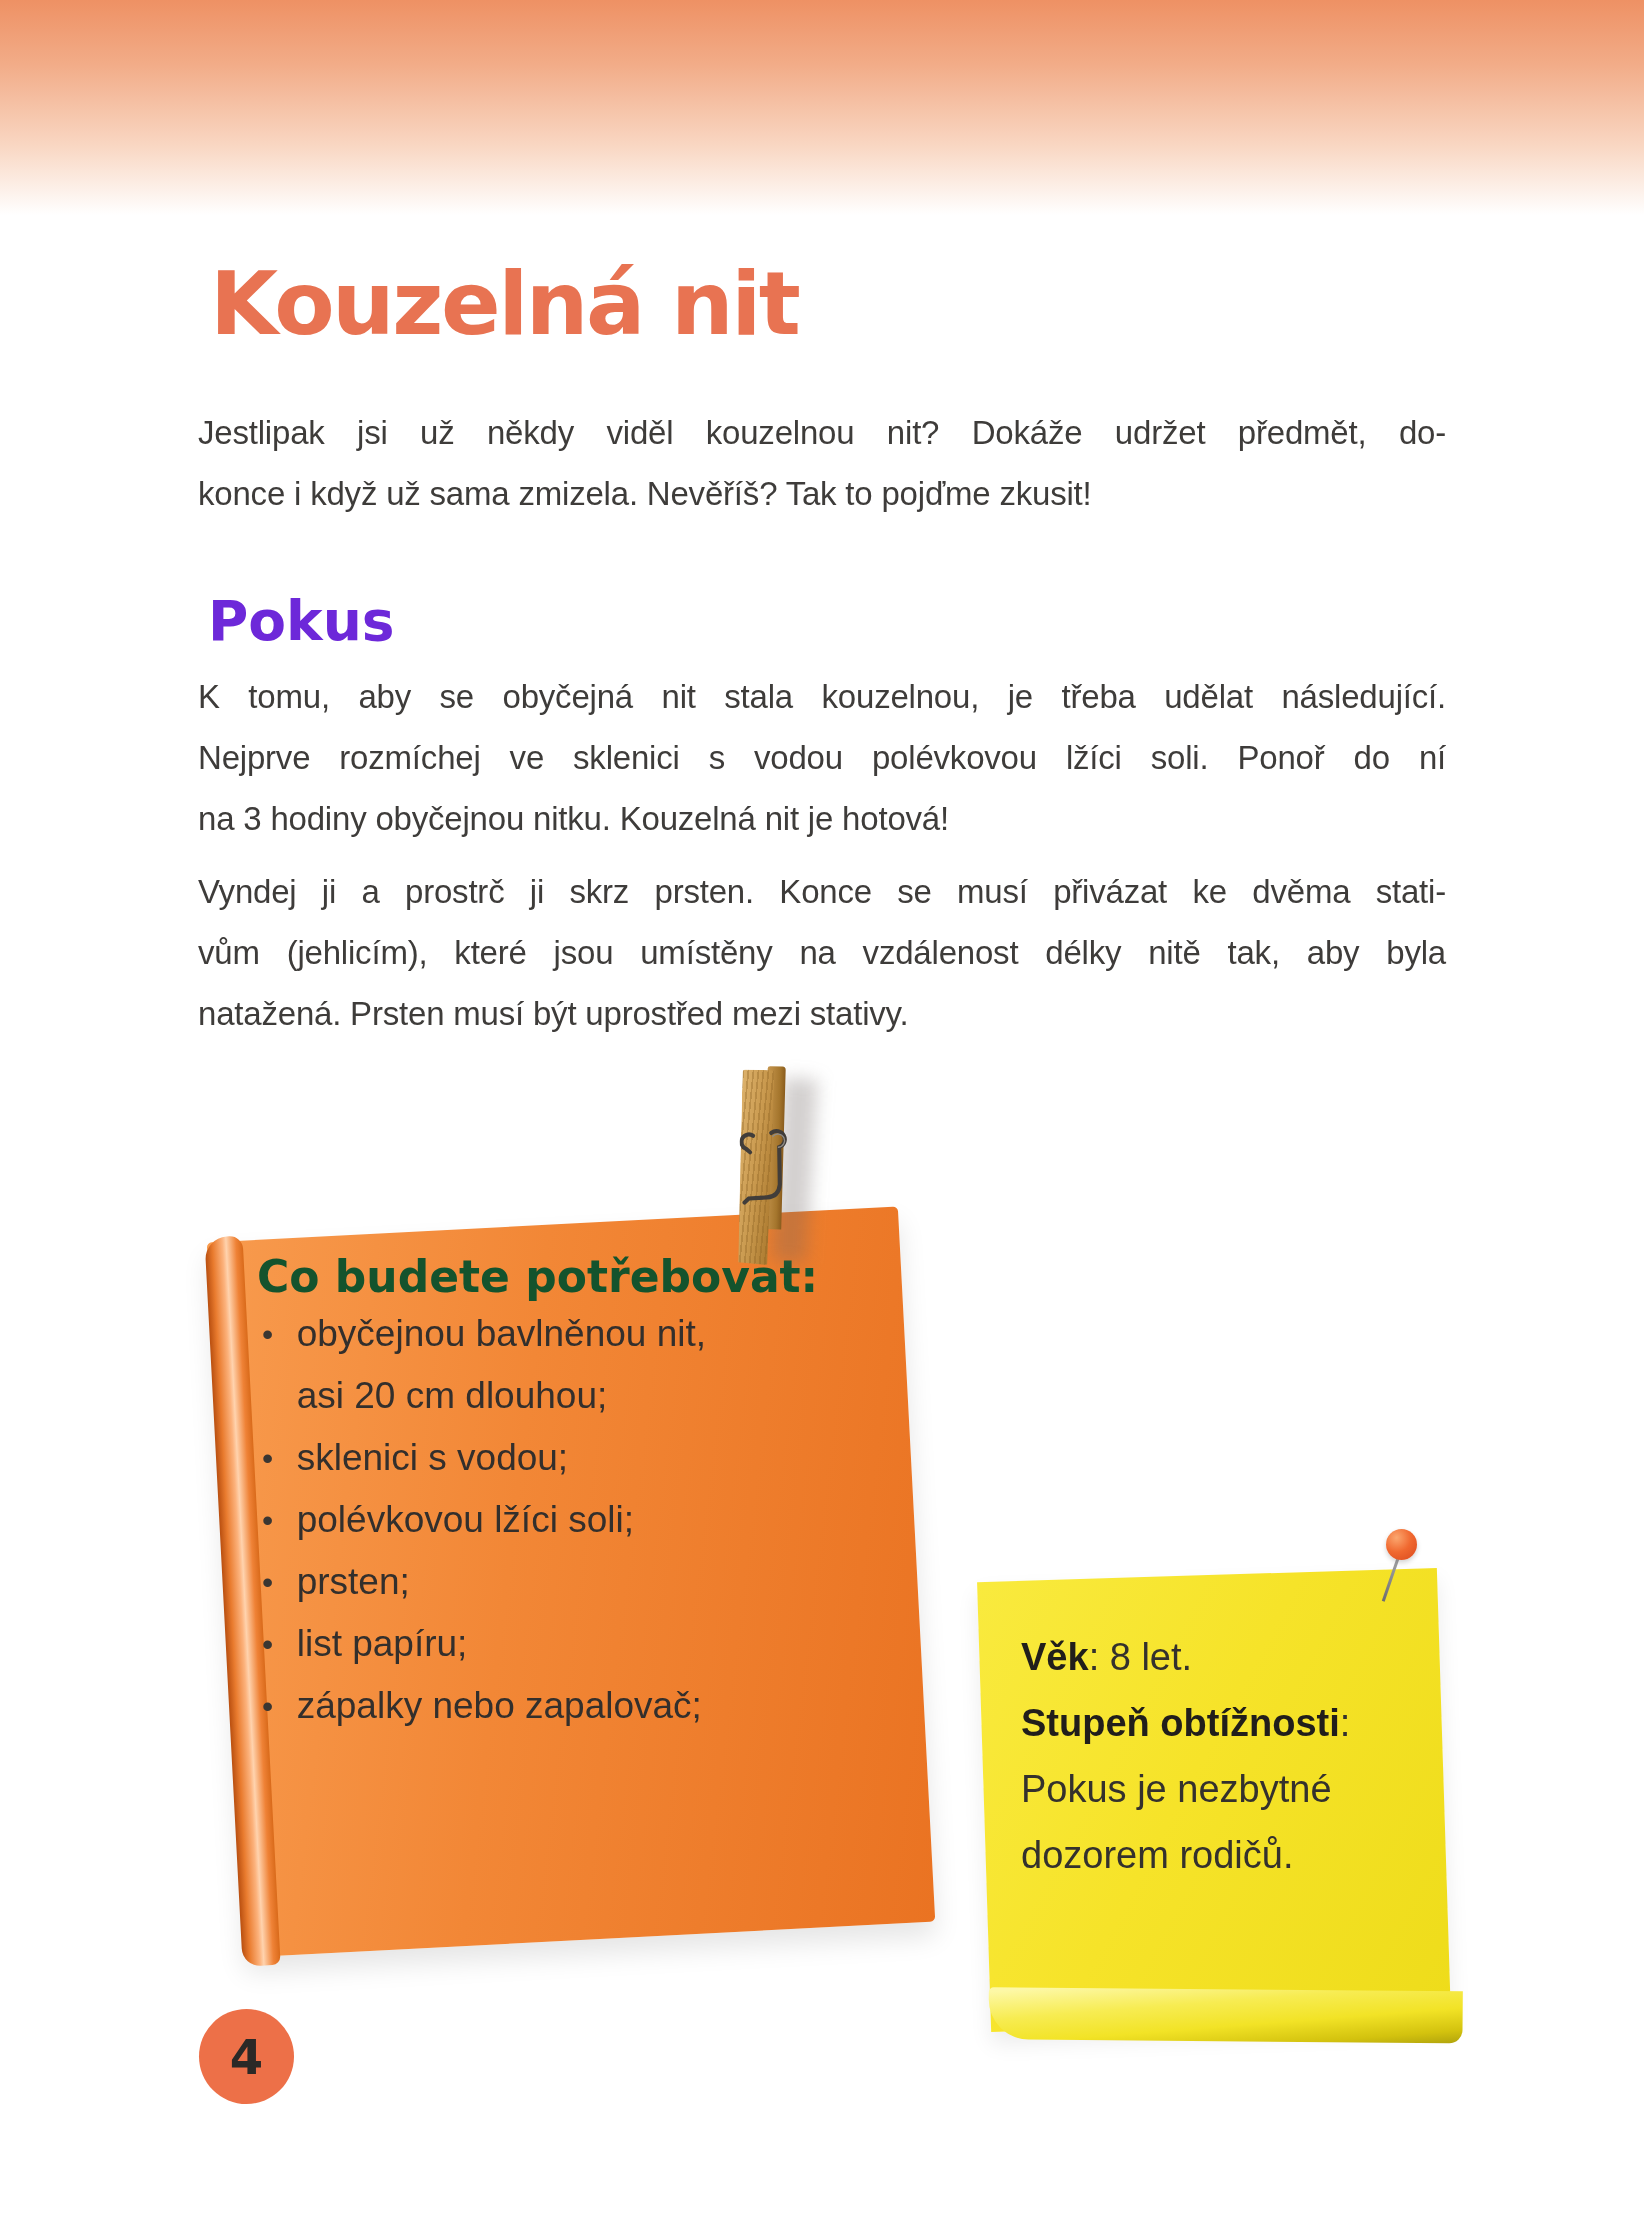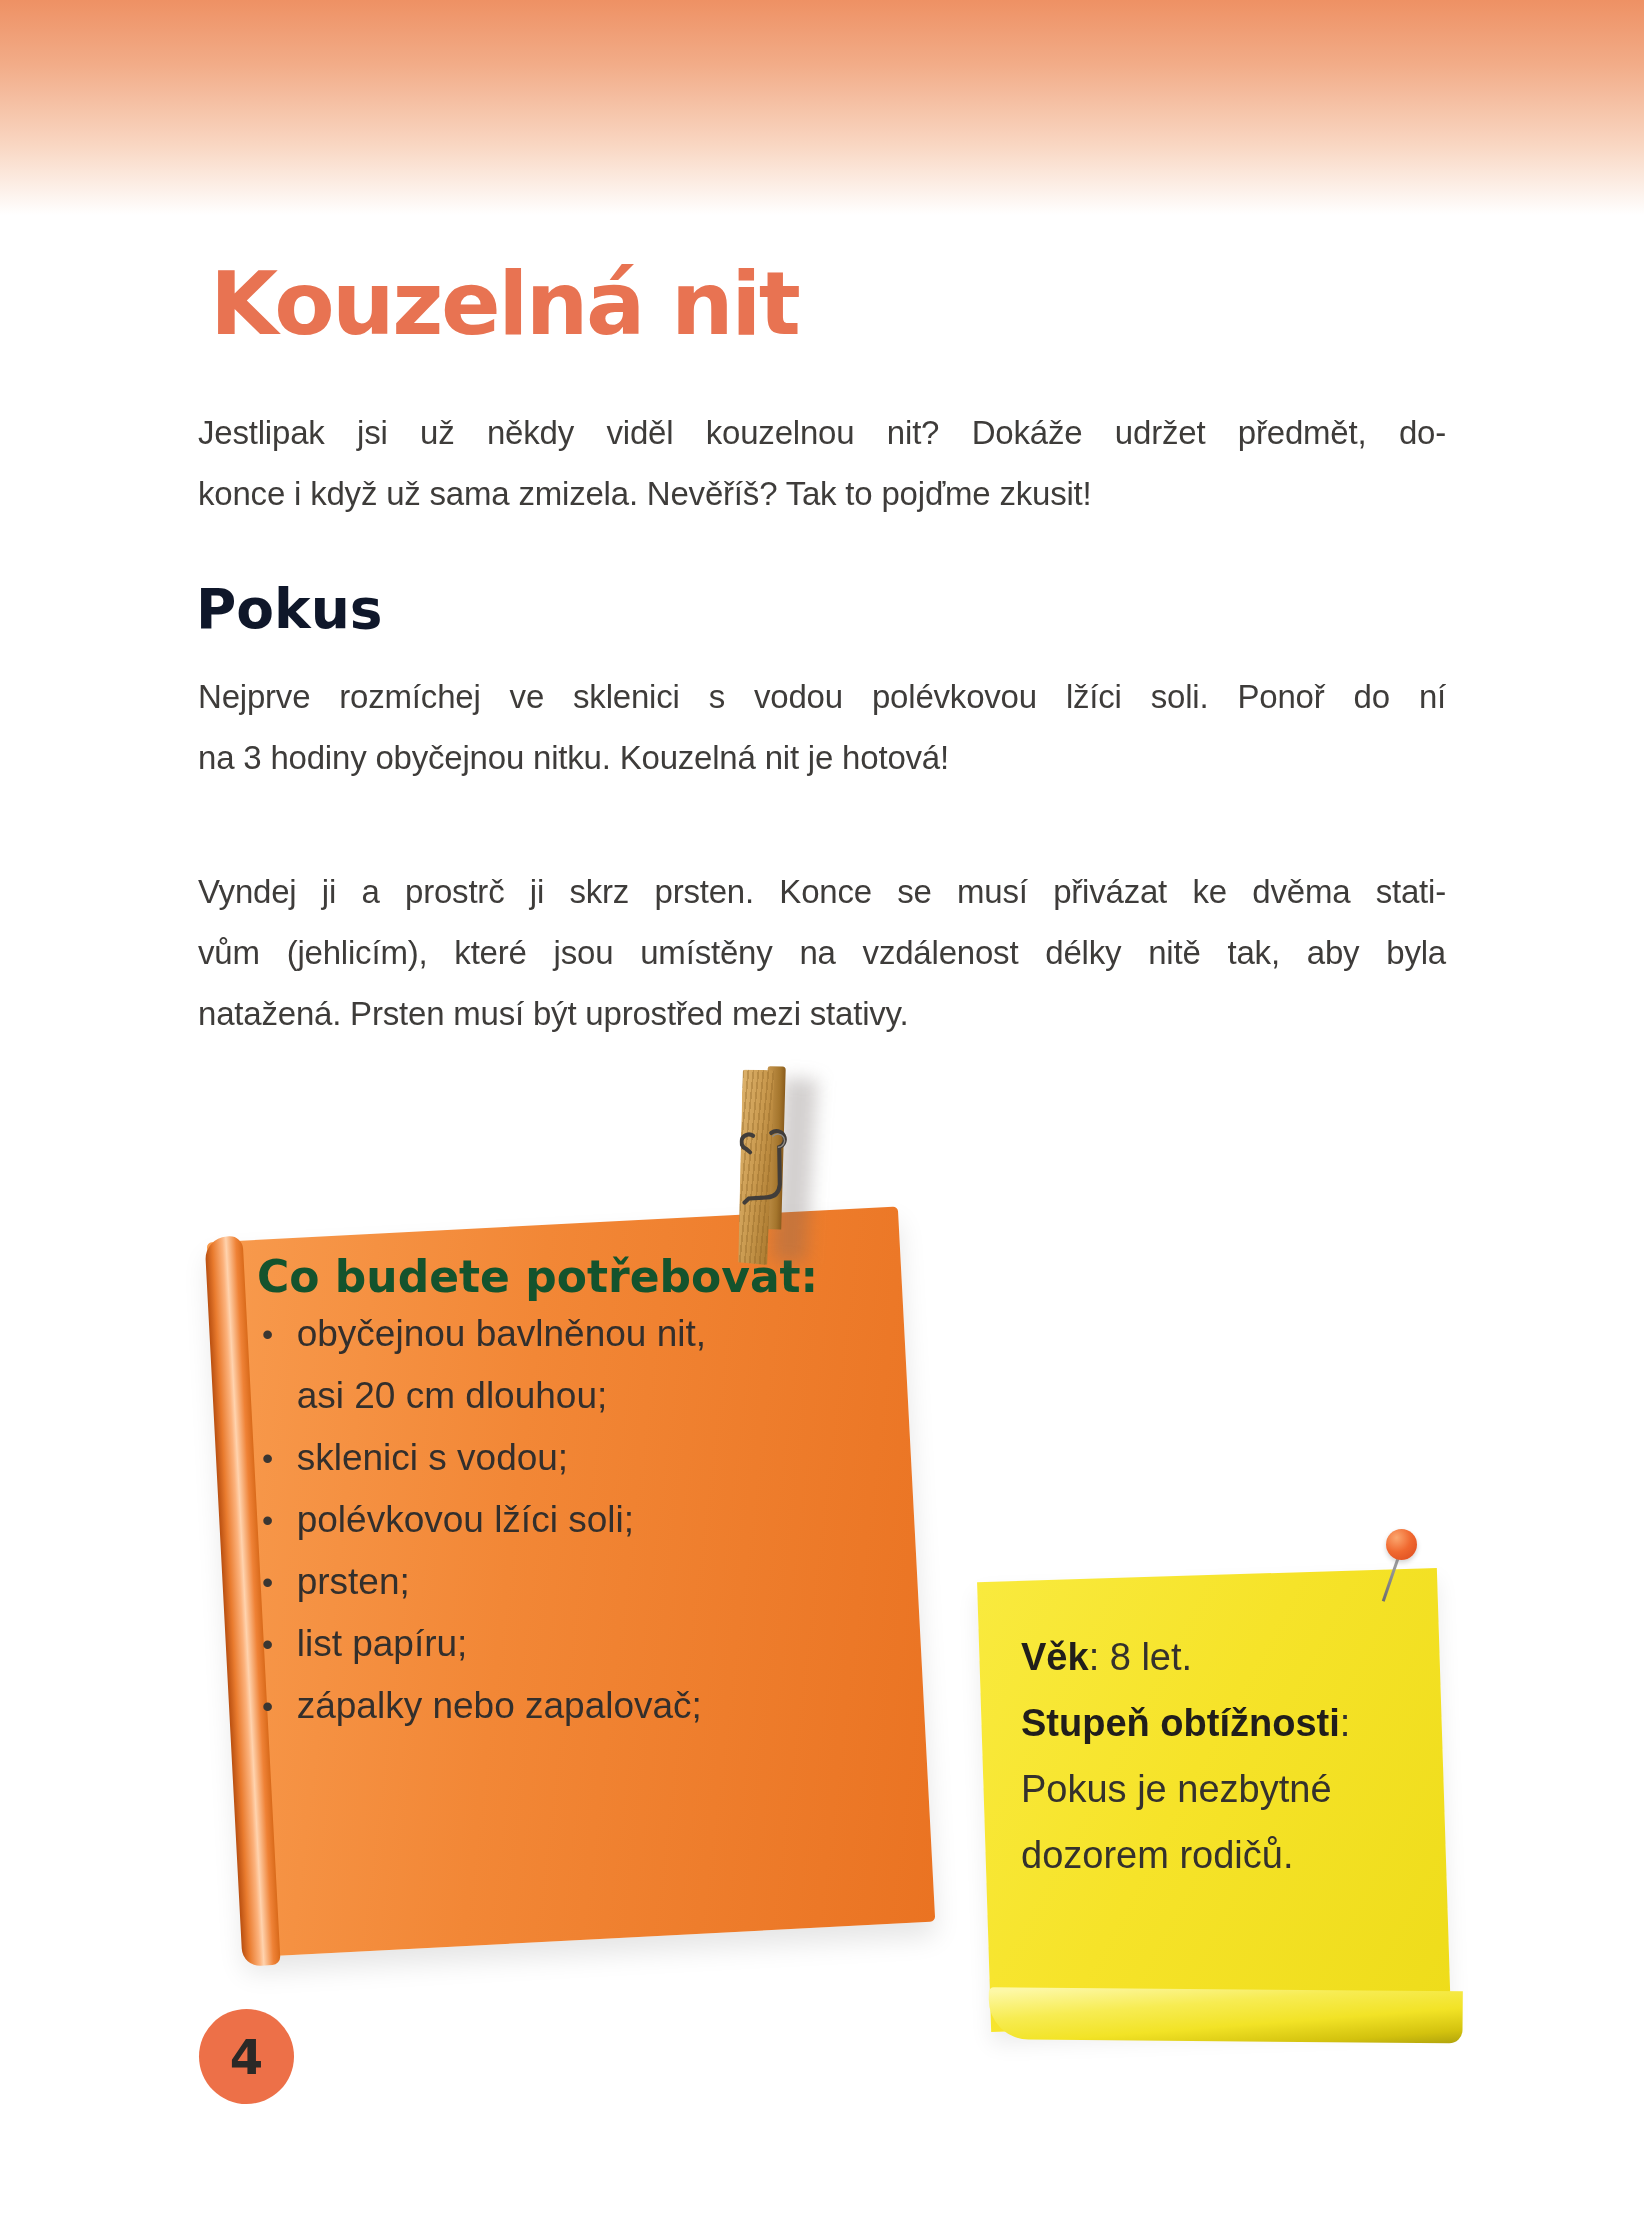--- a/index.html
+++ b/index.html
@@ -12,23 +12,23 @@
     position:absolute;left:0;top:0;width:100%;height:215px;
     background:linear-gradient(180deg,#ee9164 0%,#f2ac88 30%,#f9d7c3 68%,#ffffff 100%);
   }
   
   .page-title{
     position:absolute;left:194px;top:240px;margin:16px;
     font-family:"DejaVu Sans",sans-serif;font-weight:bold;
     font-size:88px;line-height:1.1;letter-spacing:-2.5px;color:#e87352;
   }
   .section-heading{
-    position:absolute;left:196px;top:579px;margin:0;
+    position:absolute;left:196px;top:579px;margin:12px;
     font-family:"DejaVu Sans",sans-serif;font-weight:bold;
-    font-size:55px;line-height:1.1;color:#0f172a;
+    font-size:55px;line-height:1.1;color:#6d28d9;
   }
   
   .para{
     position:absolute;left:198px;width:1248px;margin:0;
     font-size:33px;line-height:61px;color:#3e3c3a;letter-spacing:-0.2px;
   }
   .para .line{text-align:justify;text-align-last:justify;}
   .para .line.last{text-align-last:left;}
   .para-intro{top:402px;}
   .para-steps1{top:666px;}
@@ -126,20 +126,21 @@
 <h1 class="page-title">Kouzelná nit</h1>
 
 <div class="para para-intro">
   <div class="line">Jestlipak jsi už někdy viděl kouzelnou nit? Dokáže udržet předmět, do-</div>
   <div class="line last">konce i když už sama zmizela. Nevěříš? Tak to pojďme zkusit!</div>
 </div>
 
 <h2 class="section-heading">Pokus</h2>
 
 <div class="para para-steps1">
+  <div class="line">K tomu, aby se obyčejná nit stala kouzelnou, je třeba udělat následující.</div>
   <div class="line">Nejprve rozmíchej ve sklenici s vodou polévkovou lžíci soli. Ponoř do ní</div>
   <div class="line last">na 3 hodiny obyčejnou nitku. Kouzelná nit je hotová!</div>
 </div>
 
 <div class="para para-steps2">
   <div class="line">Vyndej ji a prostrč ji skrz prsten. Konce se musí přivázat ke dvěma stati-</div>
   <div class="line">vům (jehlicím), které jsou umístěny na vzdálenost délky nitě tak, aby byla</div>
   <div class="line last">natažená. Prsten musí být uprostřed mezi stativy.</div>
 </div>
 

